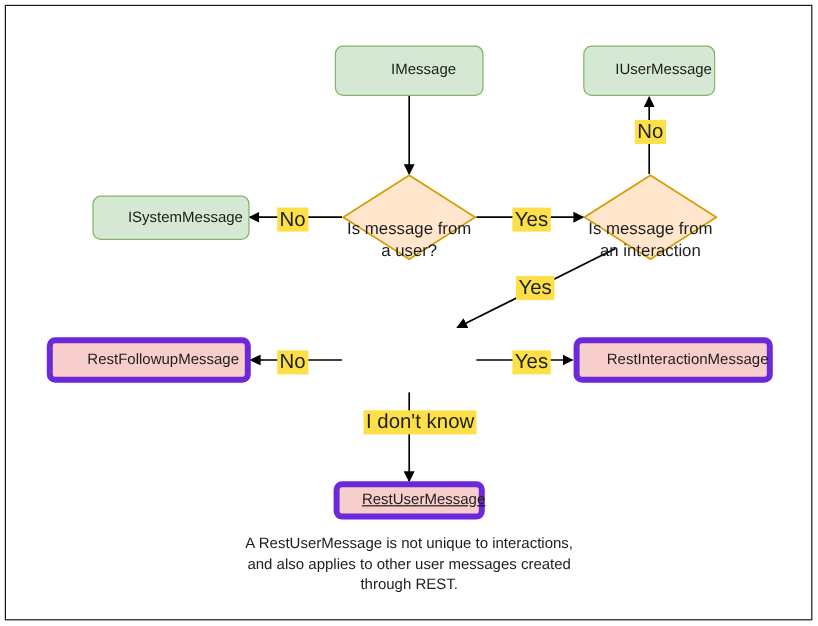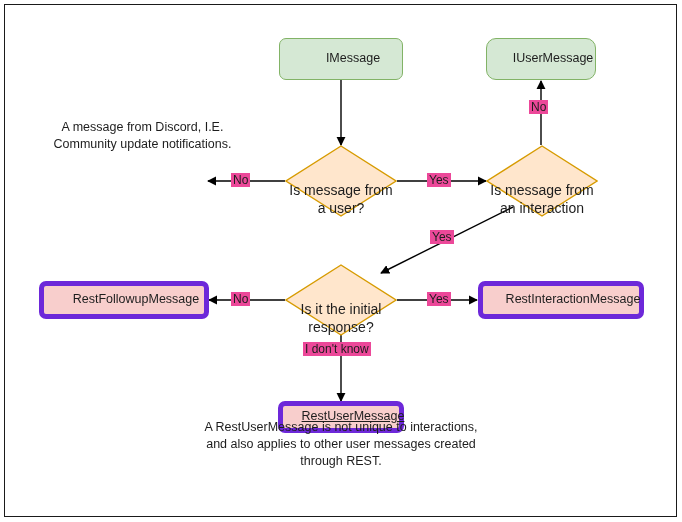--- a/index.html
+++ b/index.html
@@ -68,23 +68,23 @@
     align-items: center;
     justify-content: center;
     text-align: center;
     font-size: 14px;
     color: #1d1d1d;
     line-height: 1.3;
     white-space: pre-line;
   }
   .edge-label {
     position: absolute;
-    font-size: 12px;
-    color: #1d1d1d;
-    background: #ec4899;
+    font-size: 17px;
+    color: #1d1d1d;
+    background: #fde047;
     padding: 0 2px;
     white-space: nowrap;
     line-height: 1.2;
   }
   .note {
     position: absolute;
     font-size: 12.5px;
     color: #1d1d1d;
     text-align: center;
     line-height: 1.35;
@@ -134,24 +134,27 @@
 
     <g>
       <line x1="341" y1="327" x2="341" y2="401" stroke="#000000" stroke-width="1.4" marker-end="url(#arrow)"></line>
     </g>
   </svg>
 
   <div class="node green" style="left:279px; top:38px; width:124px; height:42px;">
     <span>IMessage</span>
   </div>
 
-  <div class="node green" style="left:486px; top:38px; width:110px; height:42px;border-radius:10px;">
+  <div class="node green" style="left:486px; top:38px; width:110px; height:42px;">
     <span>IUserMessage</span>
   </div>
 
+  <div class="node green" style="left:77px; top:163px; width:131px; height:37px;">
+    <span>ISystemMessage</span>
+  </div>
 
   <div class="node pink" style="left:39px; top:281px; width:170px; height:38px;">
     <span>RestFollowupMessage</span>
   </div>
 
   <div class="node pink" style="left:478px; top:281px; width:166px; height:38px;">
     <span>RestInteractionMessage</span>
   </div>
 
   <div class="node pink" style="left:278px; top:401px; width:126px; height:32px;text-decoration:underline;">
@@ -167,41 +170,32 @@
   </div>
 
   <div class="diamond-wrap" style="left:486px; top:145px; width:112px; height:72px;">
     <svg width="112" height="72" viewBox="0 0 112 72" xmlns="http://www.w3.org/2000/svg">
       <polygon points="56,1 111,36 56,71 1,36" fill="#ffe6cc" stroke="#d79b00" stroke-width="1.4"></polygon>
     </svg>
     <div class="diamond-label">Is message from
 an interaction</div>
   </div>
 
-  <div class="diamond-wrap" style="left:285px; top:264px; width:112px; height:72px;">
-    <svg width="112" height="72" viewBox="0 0 112 72" xmlns="http://www.w3.org/2000/svg">
-      <polygon points="56,1 111,36 56,71 1,36" fill="#ffe6cc" stroke="#d79b00" stroke-width="1.4"></polygon>
-    </svg>
-    <div class="diamond-label">Is it the initial
-response?</div>
-  </div>
 
   <div class="edge-label" style="left:231px; top:173px;">No</div>
 
   <div class="edge-label" style="left:427px; top:173px;">Yes</div>
 
   <div class="edge-label" style="left:529px; top:100px;">No</div>
 
   <div class="edge-label" style="left:430px; top:230px;">Yes</div>
 
   <div class="edge-label" style="left:231px; top:292px;">No</div>
 
   <div class="edge-label" style="left:427px; top:292px;">Yes</div>
 
   <div class="edge-label" style="left:303px; top:342px;">I don't know</div>
 
-  <div class="note" style="left:40px; top:119px; width:205px;">A message from Discord, I.E.
-Community update notifications.</div>
-
-  <div class="note" style="left:185px; top:419px; width:312px;">A RestUserMessage is not unique to interactions,
+
+  <div class="note" style="left:185px; top:445px; width:312px;">A RestUserMessage is not unique to interactions,
 and also applies to other user messages created
 through REST.</div>
 </div>
 
 </body></html>

